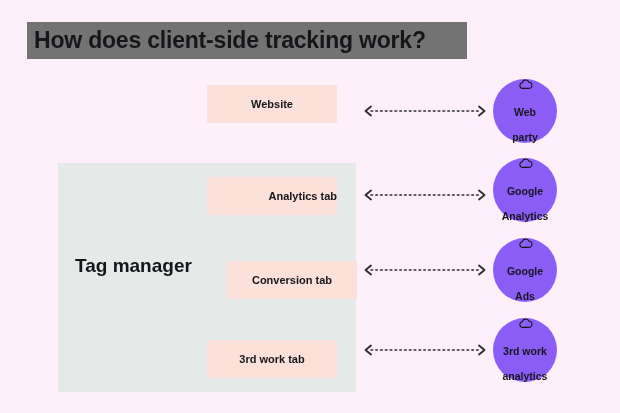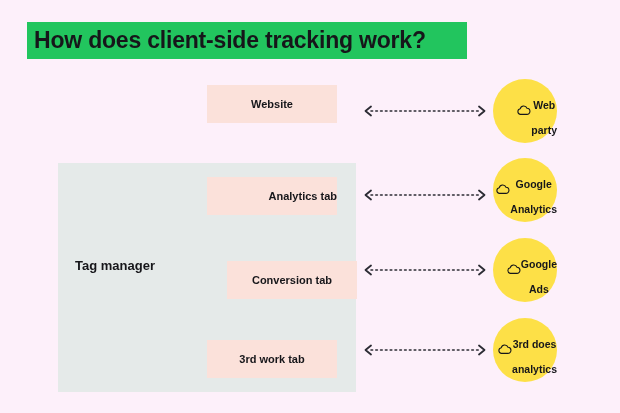--- a/index.html
+++ b/index.html
@@ -20,21 +20,21 @@
     background: #fdf0fa;
   }
 
   
   .title-band {
     position: absolute;
     left: 27px;
     top: 22px;
     width: 440px;
     height: 37px;
-    background: #22c55e;
+    background: #737373;
     display: flex;
     align-items: center;
   }
   .title-text {
     font-size: 23px;
     font-weight: bold;
     color: #16161a;
     letter-spacing: -0.2px;
     padding-left: 7px;
     white-space: nowrap;
@@ -47,21 +47,21 @@
     top: 163px;
     width: 298px;
     height: 229px;
     background: #e5eae9;
   }
   .container-label {
     position: absolute;
     left: 75px;
     top: 256px;
     width: 125px;
-    font-size: 13px;
+    font-size: 19px;
     font-weight: bold;
     color: #16161a;
     line-height: 20px;
   }
 
   
   .pink-box {
     position: absolute;
     left: 207px;
     width: 130px;
@@ -82,24 +82,25 @@
   .box-conversion{ top: 261px; margin-left: 20px; }
   .box-thirdparty{ top: 340px; }
 
   
   .circle-node {
     position: absolute;
     left: 493px;
     width: 64px;
     height: 64px;
     border-radius: 50%;
-    background: #fde047;
+    background: #8b5cf6;
     display: flex;
+    flex-direction: column;
     align-items: center;
-    justify-content: flex-end;
+    justify-content: space-between;
   }
   .circle-1 { top: 79px; }
   .circle-2 { top: 158px; }
   .circle-3 { top: 238px; }
   .circle-4 { top: 318px; }
   .cloud-icon {
     display: block;
     line-height: 0;
     margin-bottom: 2px;
   }
@@ -223,18 +224,18 @@
     </span>
   </div>
 
   <div class="circle-node circle-4">
     <span class="cloud-icon">
       <svg width="15" height="11" viewBox="0 0 15 11">
         <path d="M4.2 9.4 A2.9 2.9 0 0 1 4.3 3.7 A3.5 3.5 0 0 1 11 3.3 A2.9 2.9 0 0 1 10.8 9.4 Z" fill="none" stroke="#16161a" stroke-width="1.1" stroke-linejoin="round" stroke-linecap="round"></path>
       </svg>
     </span>
     <span class="circle-label">
-      <span>3rd does</span><br>
+      <span>3rd work</span><br>
       <span>analytics</span>
     </span>
   </div>
 
 </div>
 
 </body></html>

